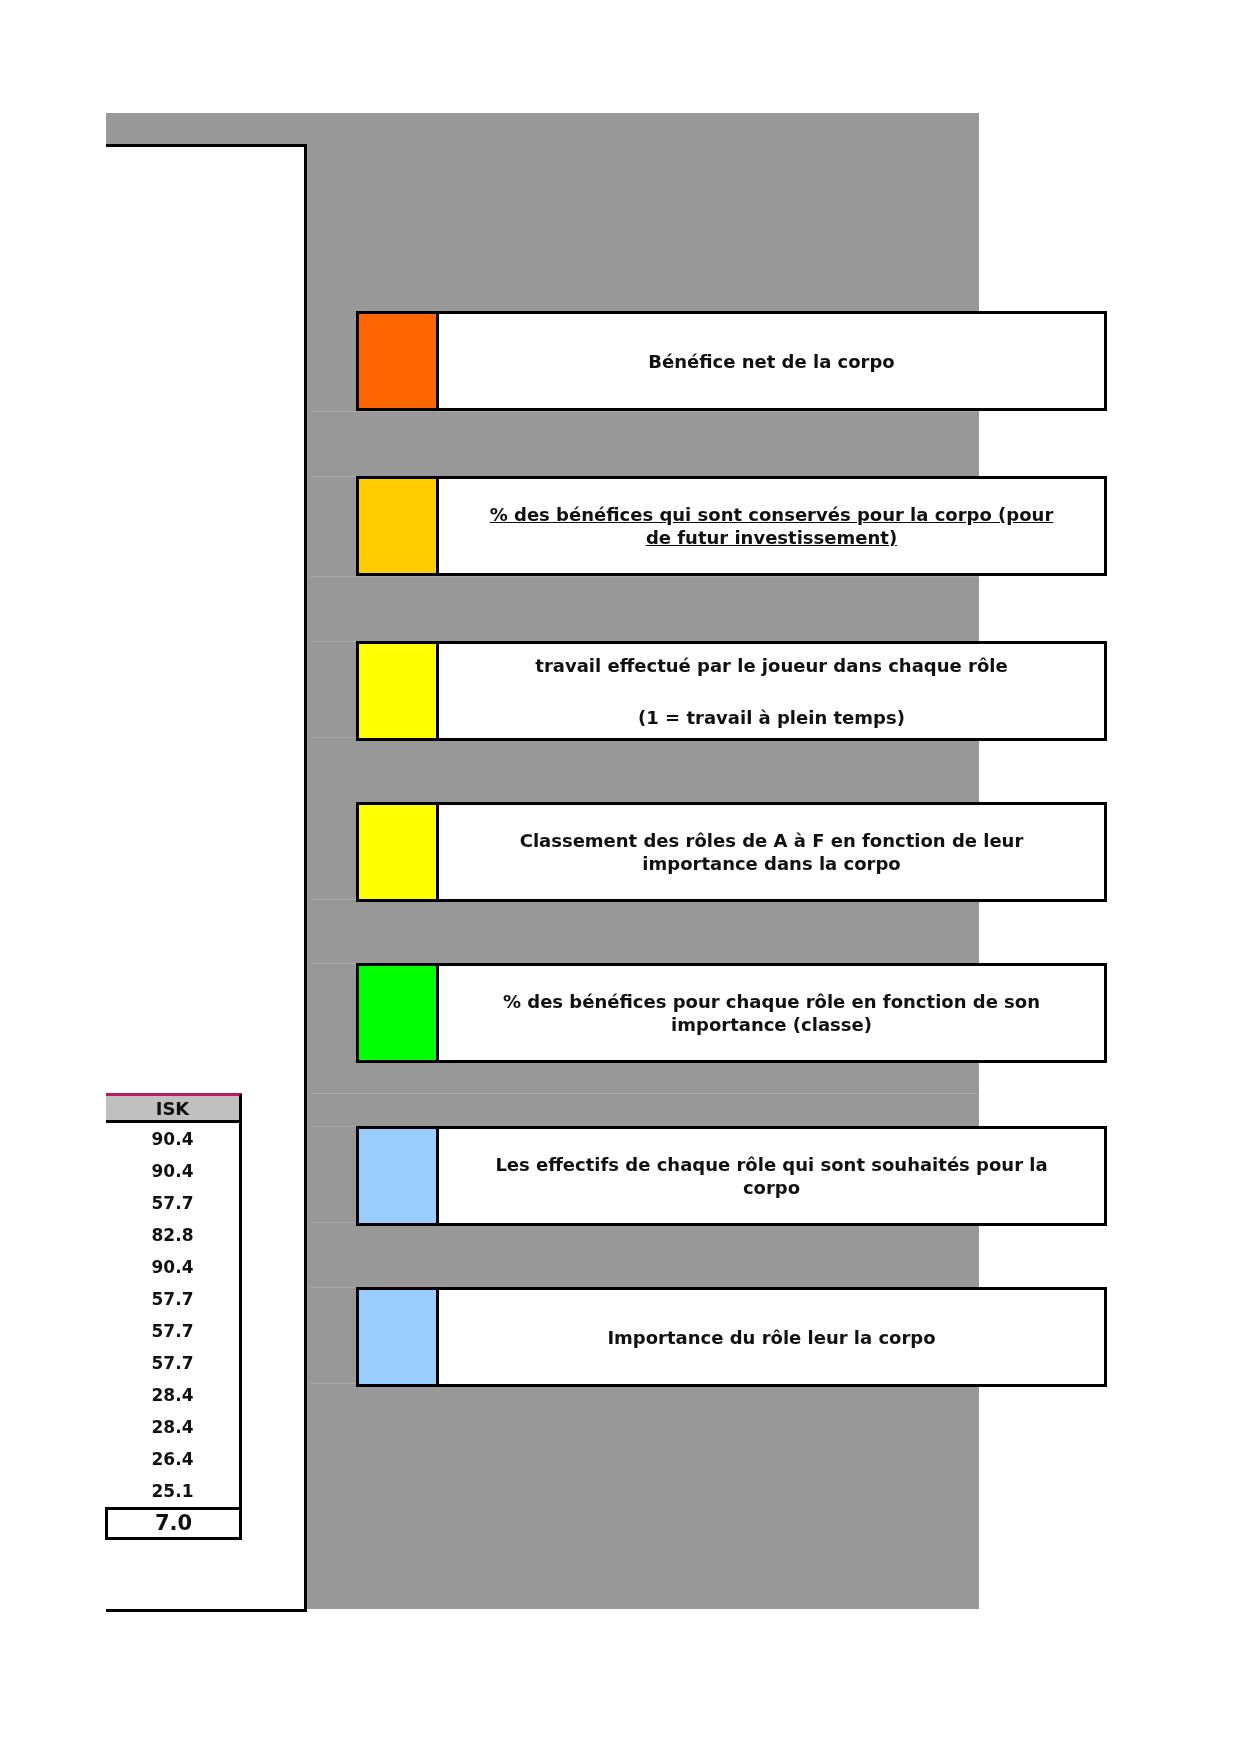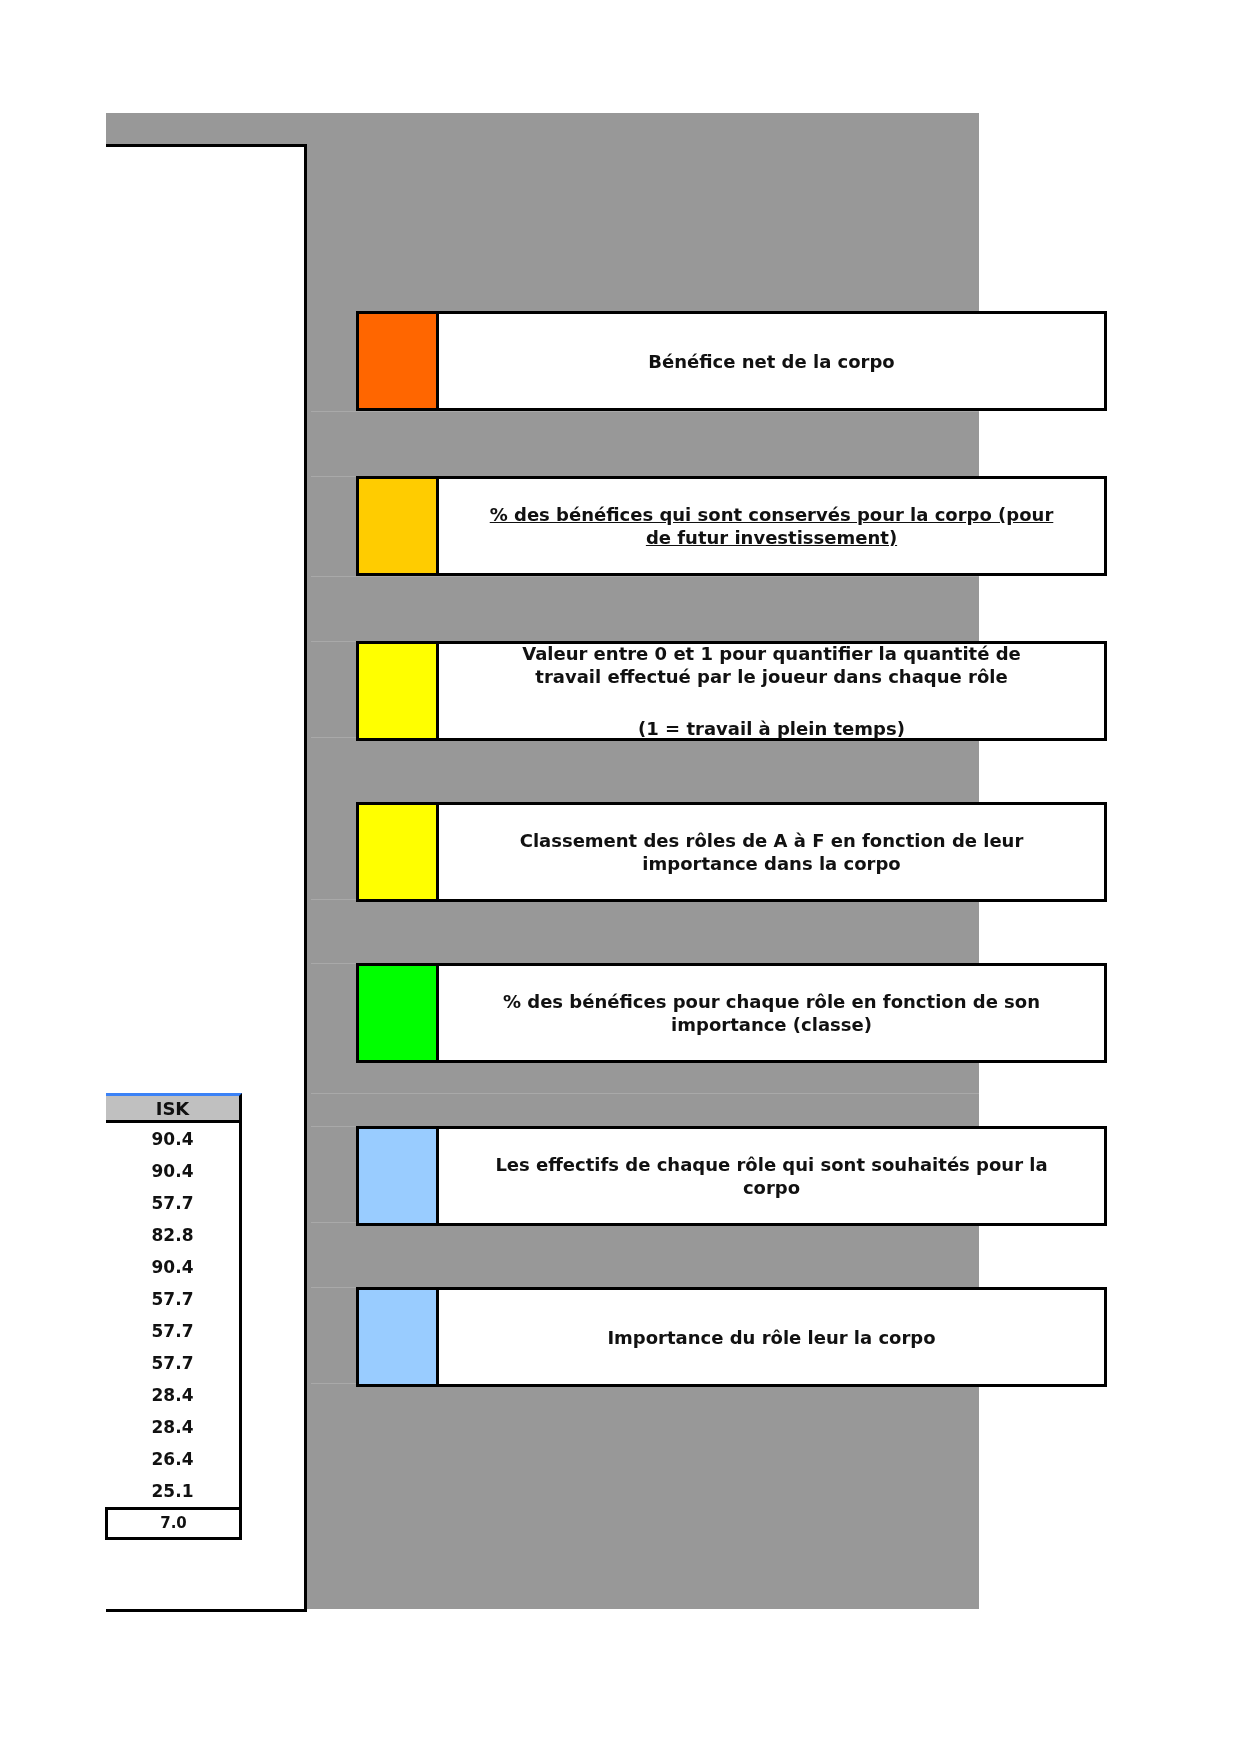--- a/index.html
+++ b/index.html
@@ -29,28 +29,28 @@
     flex: 1; box-sizing: border-box; border: 3px solid #000; background: #fff;
     display: flex; flex-direction: column; align-items: center; justify-content: center;
     text-align: center; font-size: 18px; line-height: 23px; padding: 0 6px;
   }
   .legend-text .extra { margin-top: 29px; }
   .isk-table {
     position: absolute; left: 106px; top: 1093px; width: 136px;
   }
   .isk-header {
     height: 30px; background: #c0c0c0; box-sizing: border-box;
-    border-top: 3px solid #3b82f6; border-bottom: 3px solid #000; border-right: 3px solid #000;
+    border-top: 3px solid #be185d; border-bottom: 3px solid #000; border-right: 3px solid #000;
     text-align: center; font-size: 18px; line-height: 25px;
   }
   .isk-body { border-right: 3px solid #000; background: #fff; }
   .isk-cell { height: 32px; line-height: 32px; text-align: center; font-size: 17px; }
   .isk-total {
     height: 33px; box-sizing: border-box; border: 3px solid #000; background: #fff;
-    text-align: center; font-size: 15px; line-height: 27px; margin-left: -1px;
+    text-align: center; font-size: 21px; line-height: 27px; margin-left: -1px;
   }
 </style>
 </head>
 <body>
 
 <div class="gray-panel"></div>
 
 <div class="row-line" style="top:411px"></div>
 <div class="row-line" style="top:476px"></div>
 <div class="row-line" style="top:576px"></div>
@@ -76,21 +76,20 @@
     <div class="legend-row" style="top: 476px; text-decoration: underline;">
       <div class="swatch" style="background: rgb(255, 204, 0);"></div>
       <div class="legend-text">
         <div>% des bénéfices qui sont conservés pour la corpo (pour</div>
         <div>de futur investissement)</div>
       </div>
     </div>
     <div class="legend-row" style="top: 641px;">
       <div class="swatch" style="background: rgb(255, 255, 0);"></div>
       <div class="legend-text">
-        <div>Valeur entre 0 et 1 pour quantifier la quantité de</div>
         <div>travail effectué par le joueur dans chaque rôle</div>
         <div class="extra">(1 = travail à plein temps)</div>
       </div>
     </div>
     <div class="legend-row" style="top: 802px; border-radius: 14px;">
       <div class="swatch" style="background: rgb(255, 255, 0);"></div>
       <div class="legend-text">
         <div>Classement des rôles de A à F en fonction de leur</div>
         <div>importance dans la corpo</div>
       </div>

